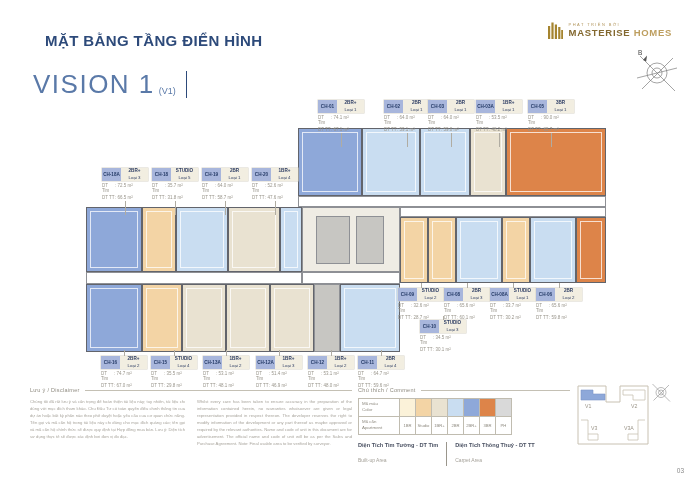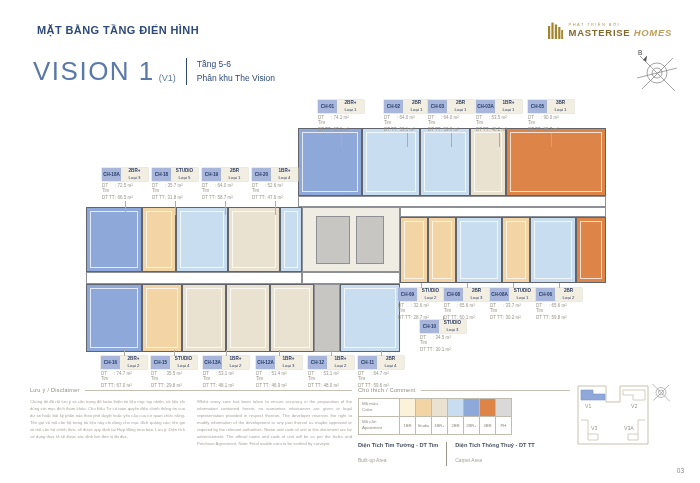--- a/index.html
+++ b/index.html
@@ -1,36 +1,36 @@
 <!DOCTYPE html>
 <html><head>
 <meta charset="utf-8">
 <style>
   html,body{margin:0;padding:0;background:#e8e8e8;}
   .page{position:relative;width:700px;height:483px;background:#ffffff;overflow:hidden;
         font-family:"Liberation Sans",sans-serif;margin:0 auto;box-shadow:0 0 4px rgba(0,0,0,.15);}
 
   
   .title-block{position:absolute;left:33px;top:20px;color:#2d4a7a;}
-  .main-title{font-size:11px;font-weight:bold;letter-spacing:.4px;margin:4px;}
+  .main-title{font-size:15px;font-weight:bold;letter-spacing:.4px;margin:12px;}
   .toa-row{display:flex;align-items:center;margin-top:7px;width:212px;}
   .toa{font-size:8px;font-weight:bold;letter-spacing:1.2px;}
   .toa-line{flex:1;border-top:1px solid #2d4a7a;margin-left:6px;}
-  .vision-row{display:flex;align-items:center;margin-top:20px;}
+  .vision-row{display:flex;align-items:center;margin-top:20px;text-align:center;}
   .vision-name{font-size:26px;font-weight:300;letter-spacing:1.5px;color:#5a79a8;}
   .vision-code{font-size:9px;color:#5a79a8;margin-left:4px;align-self:flex-end;margin-bottom:4px;}
   .vdiv{width:0;border-left:1px solid #2d4a7a;align-self:stretch;margin:2px 10px;}
   .floor-info{font-size:8.5px;line-height:1.55;color:#2d4a7a;}
 
   .logo{position:absolute;right:28px;top:22px;display:flex;align-items:center;gap:5px;}
   .logo-txt{line-height:1.15;}
   .logo-tag{font-size:4px;letter-spacing:1.4px;color:#b2965d;}
   .logo-brand{font-size:9.5px;font-weight:bold;letter-spacing:.7px;}
   .brand-1{color:#83682f;}
-  .brand-2{color:#bd9e5f;font-style:italic;}
+  .brand-2{color:#bd9e5f;}
 
   .compass{position:absolute;right:22px;top:46px;}
   .compass-sm{position:absolute;left:648px;top:379px;}
 
   
   #plan-layer{position:absolute;inset:0;z-index:1;}
   .blk{position:absolute;box-sizing:border-box;border:.5px solid #62646b;}
   .blk.u::after{content:"";position:absolute;inset:3px;border:.5px solid rgba(255,255,255,.75);}
   .blk.svc{border-color:#8e9095;}
 
@@ -78,24 +78,20 @@
 <body>
 
 <div class="page">
 
   <div class="title-block">
     <h1 class="main-title">MẶT BẰNG TẦNG ĐIỂN HÌNH</h1>
     <div class="vision-row">
       <span class="vision-name">VISION 1</span>
       <span class="vision-code">(V1)</span>
       <span class="vdiv"></span>
-      <span class="floor-info">
-        <span style="display:block">Tầng 5-6</span>
-        <span style="display:block">Phân khu The Vision</span>
-      </span>
     </div>
   </div>
 
   <div class="logo">
     <svg width="17" height="18" viewBox="0 0 17 18">
       <g fill="#a5842f">
         <rect x="1" y="4" width="2.2" height="13"></rect>
         <rect x="4.4" y="0.5" width="2.2" height="16.5"></rect>
         <rect x="7.8" y="2.5" width="2.2" height="14.5"></rect>
         <rect x="11.2" y="5" width="2.2" height="12"></rect>

